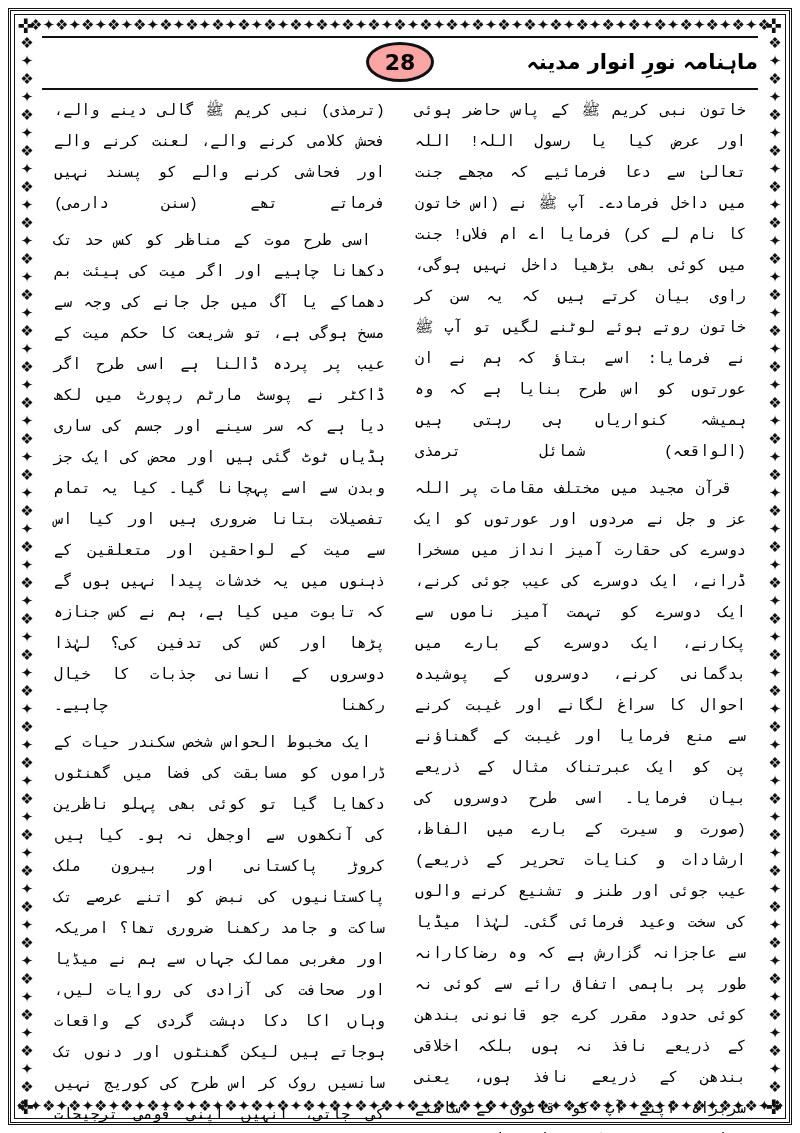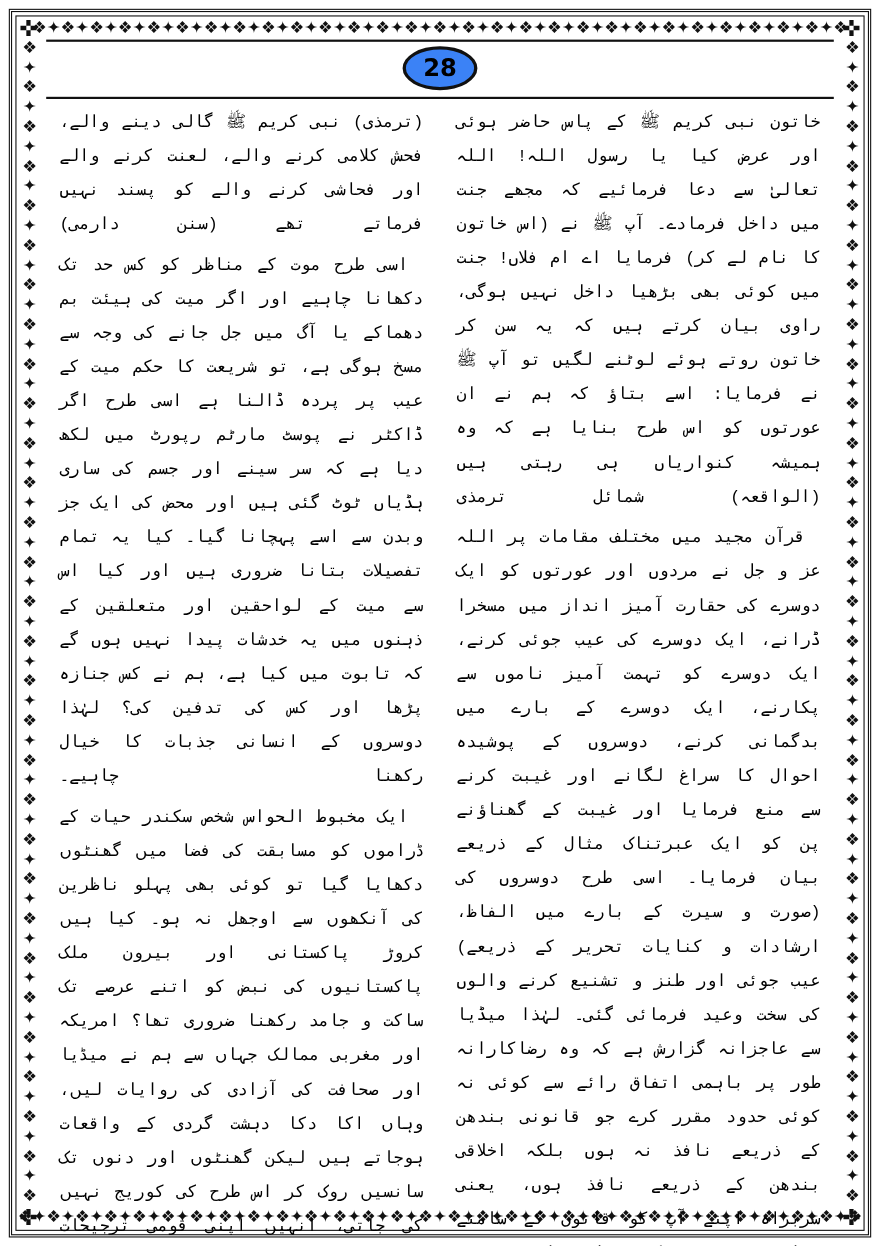--- a/index.html
+++ b/index.html
@@ -107,21 +107,21 @@
     transform: translate(-50%, -50%);
     width: 62px;
     height: 34px;
     border: 3px solid #111;
     border-radius: 50%;
     display: flex;
     align-items: center;
     justify-content: center;
     font-size: 22px;
     font-weight: bold;
-    background: #3b82f6;
+    background: #fca5a5;
     font-family: "DejaVu Sans", sans-serif;
   }
 
   
   .content {
     position: absolute;
     left: 46px;
     right: 46px;
     top: 96px;
     bottom: 46px;
@@ -176,20 +176,21 @@
   <div class="orn-band orn-left">❖✦❖✦❖✦❖✦❖✦❖✦❖✦❖✦❖✦❖✦❖✦❖✦❖✦❖✦❖✦❖✦❖✦❖✦❖✦❖✦❖✦❖✦❖✦❖✦❖✦❖✦❖✦❖✦❖✦❖✦❖✦❖✦❖✦❖✦❖</div>
   <div class="orn-band orn-right">❖✦❖✦❖✦❖✦❖✦❖✦❖✦❖✦❖✦❖✦❖✦❖✦❖✦❖✦❖✦❖✦❖✦❖✦❖✦❖✦❖✦❖✦❖✦❖✦❖✦❖✦❖✦❖✦❖✦❖✦❖✦❖✦❖✦❖✦❖</div>
 
   <div class="corner c-tl">✜</div>
   <div class="corner c-tr">✜</div>
   <div class="corner c-bl">✜</div>
   <div class="corner c-br">✜</div>
 
   <div class="header-rule-top"></div>
   <div class="header">
+    <div class="magazine-title">ماہنامہ نورِ انوار مدینہ</div>
     <div class="page-number-badge">28</div>
   </div>
   <div class="header-rule-bottom"></div>
 
   <div class="content">
 
     <div class="column">
       <p class="para">(ترمذی) نبی کریم ﷺ گالی دینے والے، فحش کلامی کرنے والے، لعنت کرنے والے اور فحاشی کرنے والے کو پسند نہیں فرماتے تھے (سنن دارمی)</p>
       <p class="para first-indent">اسی طرح موت کے مناظر کو کس حد تک دکھانا چاہیے اور اگر میت کی ہیئت بم دھماکے یا آگ میں جل جانے کی وجہ سے مسخ ہوگی ہے، تو شریعت کا حکم میت کے عیب پر پردہ ڈالنا ہے اسی طرح اگر ڈاکٹر نے پوسٹ مارٹم رپورٹ میں لکھ دیا ہے کہ سر سینے اور جسم کی ساری ہڈیاں ٹوٹ گئی ہیں اور محض کی ایک جز وبدن سے اسے پہچانا گیا۔ کیا یہ تمام تفصیلات بتانا ضروری ہیں اور کیا اس سے میت کے لواحقین اور متعلقین کے ذہنوں میں یہ خدشات پیدا نہیں ہوں گے کہ تابوت میں کیا ہے، ہم نے کس جنازہ پڑھا اور کس کی تدفین کی؟ لہٰذا دوسروں کے انسانی جذبات کا خیال رکھنا چاہیے۔</p>
       <p class="para first-indent">ایک مخبوط الحواس شخص سکندر حیات کے ڈراموں کو مسابقت کی فضا میں گھنٹوں دکھایا گیا تو کوئی بھی پہلو ناظرین کی آنکھوں سے اوجھل نہ ہو۔ کیا ہیں کروڑ پاکستانی اور بیرون ملک پاکستانیوں کی نبض کو اتنے عرصے تک ساکت و جامد رکھنا ضروری تھا؟ امریکہ اور مغربی ممالک جہاں سے ہم نے میڈیا اور صحافت کی آزادی کی روایات لیں، وہاں اکا دکا دہشت گردی کے واقعات ہوجاتے ہیں لیکن گھنٹوں اور دنوں تک سانسیں روک کر اس طرح کی کوریج نہیں کی جاتی، انہیں اپنی قومی ترجیحات بھی معلوم ہیں اور آزادی کی حدود بھی، لیکن شاید ہمیں اس فکری چنگی تک پہنچنے میں یقیناً کچھ وقت لے گا۔ طرز و مزاح ہمارے بلکہ دنیا کے ہر ادب کی ایک مقبول صنف ہے اور اب الیکٹرانک میڈیا اسے بہت مہارت کے ساتھ استعمال کر رہا ہے، شخصیات کی تھری ڈی کارٹون بھی مجلس میں بن جاتے ہیں لیکن کیا یہ مناسب نہیں کہ تضحیک، تذلیل، اہانت اور طرز و مزاح میں فرق ملحوظ رکھا جائے۔ رسول اللہ ﷺ نے چند مواقع پر مزاح فرمایا کہ نہایت لطیف اور حسین پیرایہ اظہار میں۔ مثلاً ایک بوڑھی</p>

